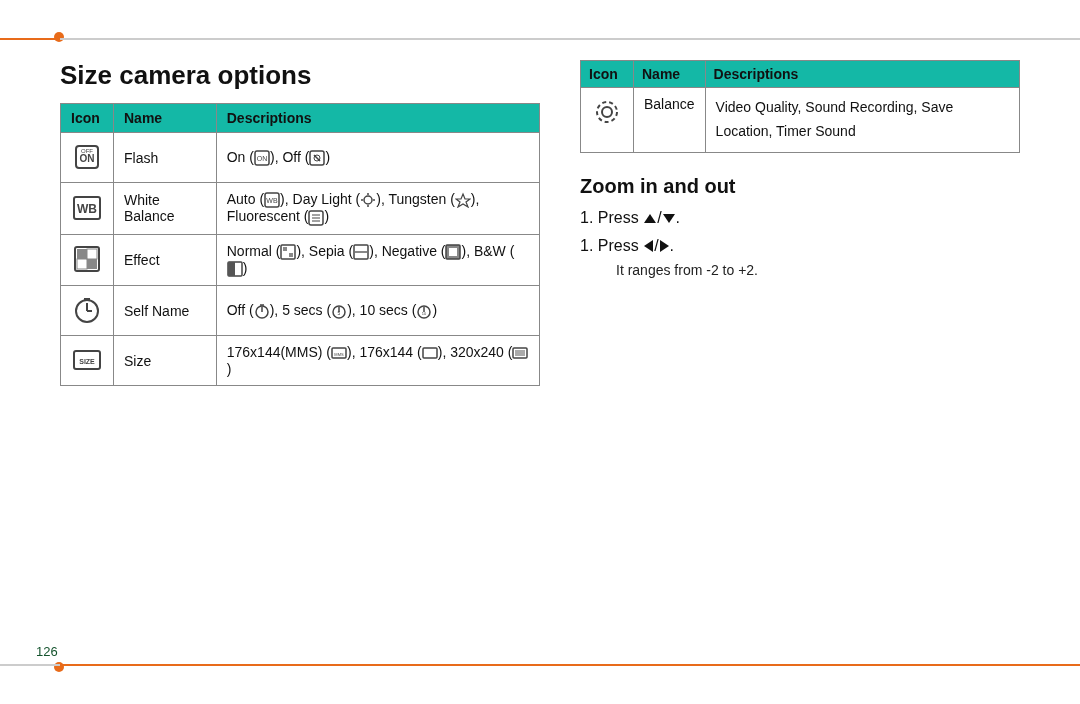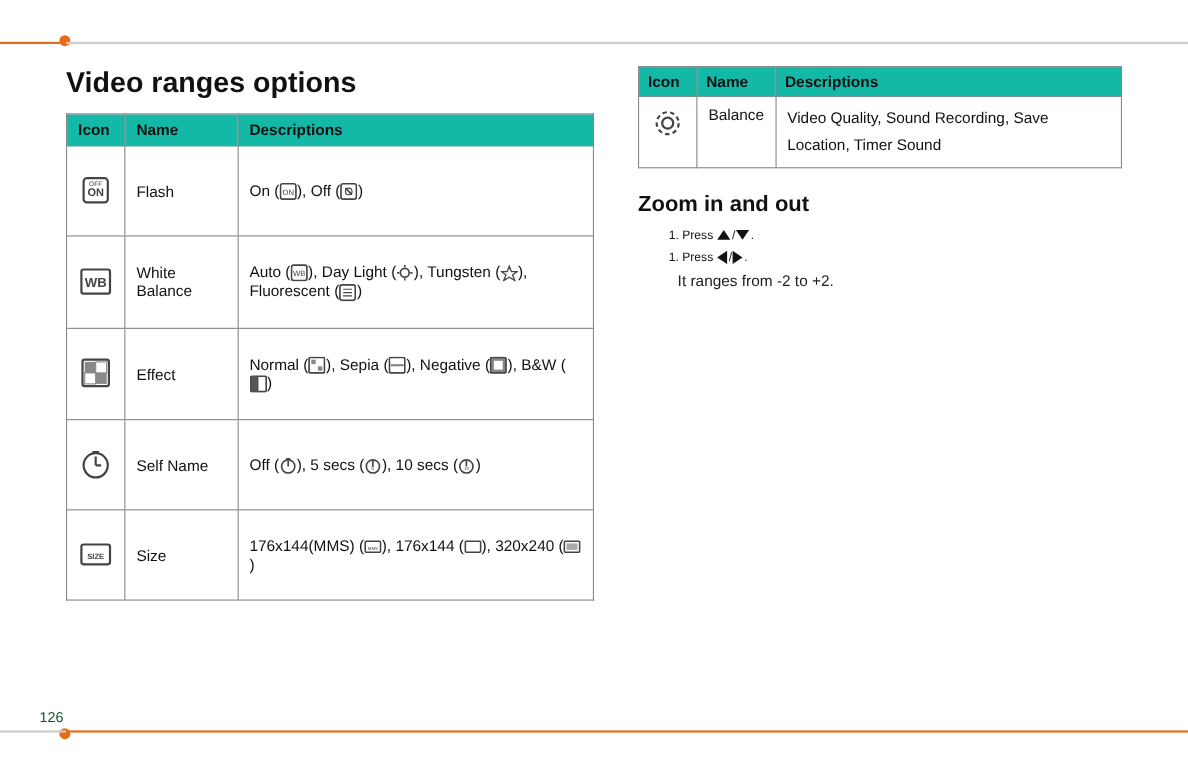--- a/index.html
+++ b/index.html
@@ -91,21 +91,21 @@
       background: #14b8a6;
       border: 1px solid #888;
       padding: 6px 10px;
       font-size: 14px;
       font-weight: bold;
       text-align: left;
     }
 
     table td {
       border: 1px solid #888;
-      padding: 24px 10px;
+      padding: 8px 10px;
       font-size: 14px;
       vertical-align: middle;
     }
 
     .icon-cell {
       text-align: center;
       width: 48px;
     }
 
     .icon-box {
@@ -119,22 +119,22 @@
 
     .section-title {
       font-size: 20px;
       font-weight: bold;
       margin-top: 22px;
       margin-bottom: 8px;
       color: #111;
     }
 
     .step {
-      font-size: 11px;
-      margin-left: 28px;
+      font-size: 16px;
+      margin-left: 0;
       margin-bottom: 4px;
       line-height: 1.5;
     }
     .step-sub {
       margin-left: 36px;
       font-size: 14px;
       color: #222;
     }
 
     
@@ -188,21 +188,21 @@
   </style>
 </head>
 <body>
 
 <div class="top-dot"></div>
 <div class="top-line"></div>
 
 <div class="content">
 
   <div class="left-col">
-    <div class="page-title">Video ranges options</div>
+    <div class="page-title">Size camera options</div>
 
     <table>
       <thead>
         <tr>
           <th>Icon</th>
           <th>Name</th>
           <th>Descriptions</th>
         </tr>
       </thead>
       <tbody>

